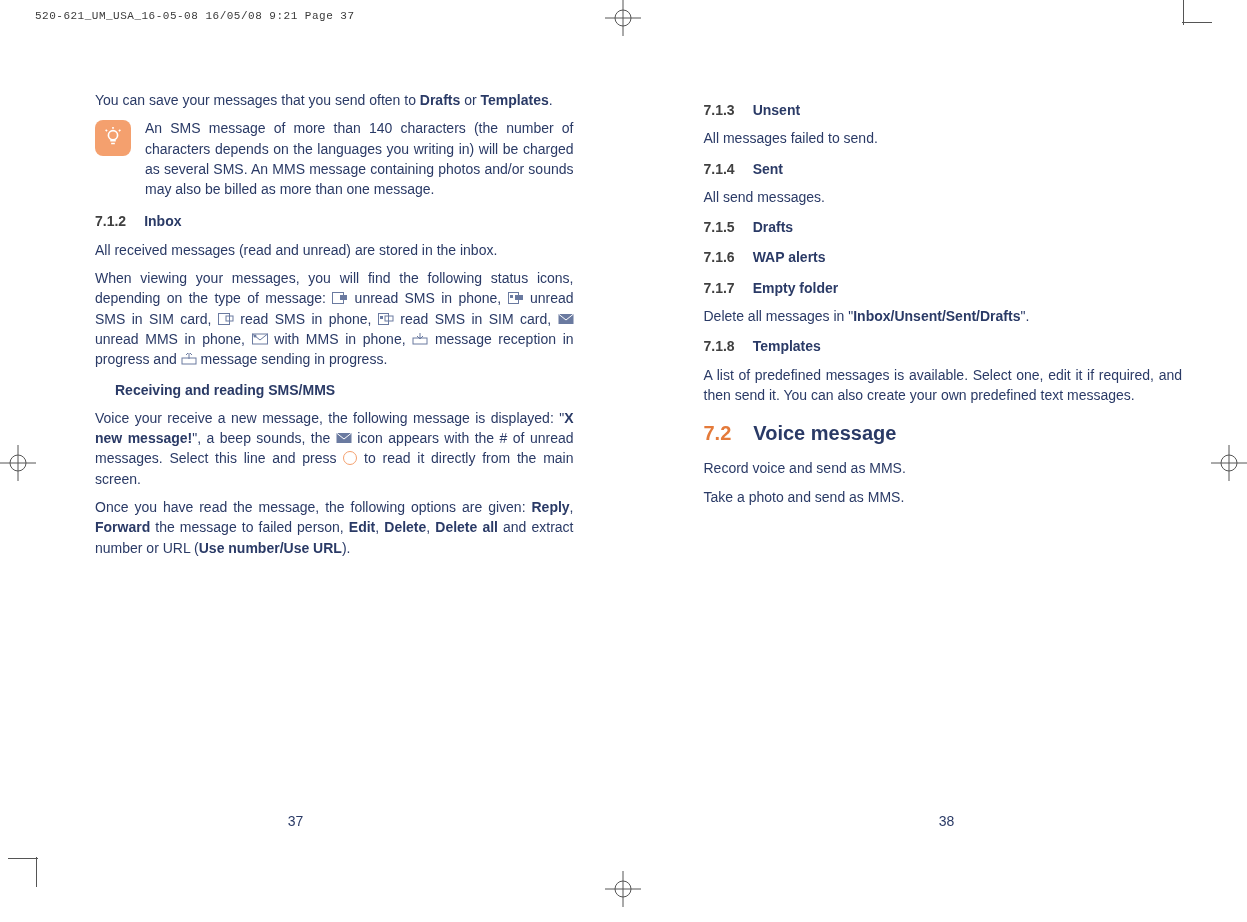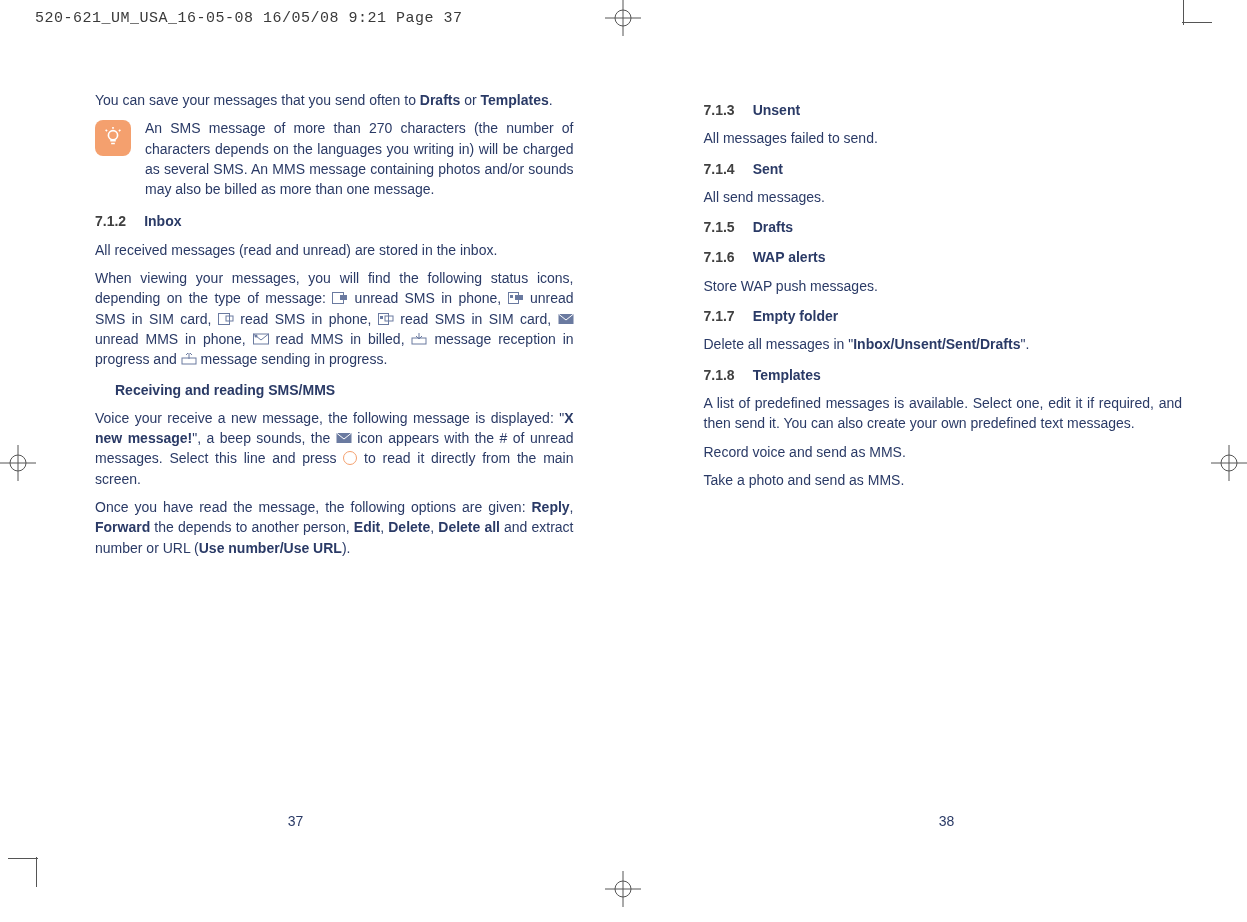--- a/index.html
+++ b/index.html
@@ -10,21 +10,21 @@
       height: 922px;
       position: relative;
       color: #2a3a66;
       font-size: 14px;
     }
     .slug {
       position: absolute;
       top: 10px;
       left: 35px;
       font-family: "Courier New", monospace;
-      font-size: 15px;
+      font-size: 11px;
       color: #3a3a3a;
       letter-spacing: 0.5px;
     }
     .crop-top-right {
       position: absolute;
       top: 0;
       right: 35px;
       width: 30px;
       height: 25px;
     }
@@ -219,21 +219,21 @@
     <div class="note-row">
       <div class="note-icon">
         <svg viewBox="0 0 24 24" fill="none" stroke="#fff" stroke-width="1.8">
             <circle cx="12" cy="9" r="5"></circle>
             <path d="M9 15h6M10 18h4"></path>
             <line x1="12" y1="0" x2="12" y2="2"></line>
             <line x1="4" y1="3" x2="5.5" y2="4.5"></line>
             <line x1="20" y1="3" x2="18.5" y2="4.5"></line>
           </svg>
       </div>
-      <div class="note-text">An SMS message of more than 270 characters (the number of characters depends on the languages you writing in) will be charged as several SMS. An MMS message containing photos and/or sounds may also be billed as more than one message.</div>
+      <div class="note-text">An SMS message of more than 140 characters (the number of characters depends on the languages you writing in) will be charged as several SMS. An MMS message containing photos and/or sounds may also be billed as more than one message.</div>
     </div>
 
     <div class="hdr">
       <span class="num">7.1.2</span><span>Inbox</span>
     </div>
     <p class="body-text">All received messages (read and unread) are stored in the inbox.</p>
 
     <p class="body-text">
       <span>When viewing your messages, you will find the following status icons, depending on the type of message: </span>
       <span class="inline-icon"><svg viewBox="0 0 16 12">
@@ -261,21 +261,21 @@
       <span class="inline-icon"><svg viewBox="0 0 16 12">
             <rect x="0.5" y="1" width="15" height="10" fill="#6a7aa0"></rect>
             <path d="M0.5 1 L8 7 L15.5 1" fill="none" stroke="#fff" stroke-width="1"></path>
           </svg></span>
       <span> unread MMS in phone, </span>
       <span class="inline-icon"><svg viewBox="0 0 16 12">
             <rect x="0.5" y="1" width="15" height="10" fill="none" stroke="#6a7aa0"></rect>
             <path d="M0.5 1 L8 7 L15.5 1" fill="none" stroke="#6a7aa0" stroke-width="1"></path>
             <circle cx="3" cy="3" r="1.5" fill="#6a7aa0"></circle>
           </svg></span>
-      <span> read MMS in billed, </span>
+      <span> with MMS in phone, </span>
       <span class="inline-icon"><svg viewBox="0 0 16 12">
             <rect x="1" y="5" width="14" height="6" fill="none" stroke="#6a7aa0"></rect>
             <path d="M8 0 L8 5 M5 3 L8 6 L11 3" fill="none" stroke="#6a7aa0"></path>
           </svg></span>
       <span> message reception in progress and </span>
       <span class="inline-icon"><svg viewBox="0 0 16 12">
             <rect x="1" y="5" width="14" height="6" fill="none" stroke="#6a7aa0"></rect>
             <path d="M8 6 L8 0 M5 2 L8 -1 L11 2" fill="none" stroke="#6a7aa0"></path>
           </svg></span>
       <span> message sending in progress.</span>
@@ -288,46 +288,46 @@
       <span class="inline-icon"><svg viewBox="0 0 16 12">
             <rect x="0.5" y="1" width="15" height="10" fill="#6a7aa0"></rect>
             <path d="M0.5 1 L8 7 L15.5 1" fill="none" stroke="#fff" stroke-width="1"></path>
           </svg></span>
       <span> icon appears with the # of unread messages. Select this line and press </span>
       <span class="circle-icon"></span>
       <span> to read it directly from the main screen.</span>
     </p>
 
     <p class="body-text">
-      <span>Once you have read the message, the following options are given: </span><b>Reply</b><span>, </span><b>Forward</b><span> the depends to another person, </span><b>Edit</b><span>, </span><b>Delete</b><span>, </span><b>Delete all</b><span> and extract number or URL (</span><b>Use number/Use URL</b><span>).</span>
+      <span>Once you have read the message, the following options are given: </span><b>Reply</b><span>, </span><b>Forward</b><span> the message to failed person, </span><b>Edit</b><span>, </span><b>Delete</b><span>, </span><b>Delete all</b><span> and extract number or URL (</span><b>Use number/Use URL</b><span>).</span>
     </p>
 
   </div>
 
   <div class="page">
 
     <div class="hdr"><span class="num">7.1.3</span><span>Unsent</span></div>
     <p class="body-text">All messages failed to send.</p>
 
     <div class="hdr"><span class="num">7.1.4</span><span>Sent</span></div>
     <p class="body-text">All send messages.</p>
 
     <div class="hdr"><span class="num">7.1.5</span><span>Drafts</span></div>
 
     <div class="hdr"><span class="num">7.1.6</span><span>WAP alerts</span></div>
-    <p class="body-text">Store WAP push messages.</p>
 
     <div class="hdr"><span class="num">7.1.7</span><span>Empty folder</span></div>
     <p class="body-text">
       <span>Delete all messages in "</span><b>Inbox/Unsent/Sent/Drafts</b><span>".</span>
     </p>
 
     <div class="hdr"><span class="num">7.1.8</span><span>Templates</span></div>
     <p class="body-text">A list of predefined messages is available. Select one, edit it if required, and then send it. You can also create your own predefined text messages.</p>
 
+    <div class="hdr-large"><span class="num">7.2</span><span>Voice message</span></div>
     <p class="body-text">Record voice and send as MMS.</p>
 
     <p class="body-text">Take a photo and send as MMS.</p>
 
   </div>
 </div>
 
 <div class="page-nums">
   <div class="pn-left">37</div>
   <div class="pn-right">38</div>

